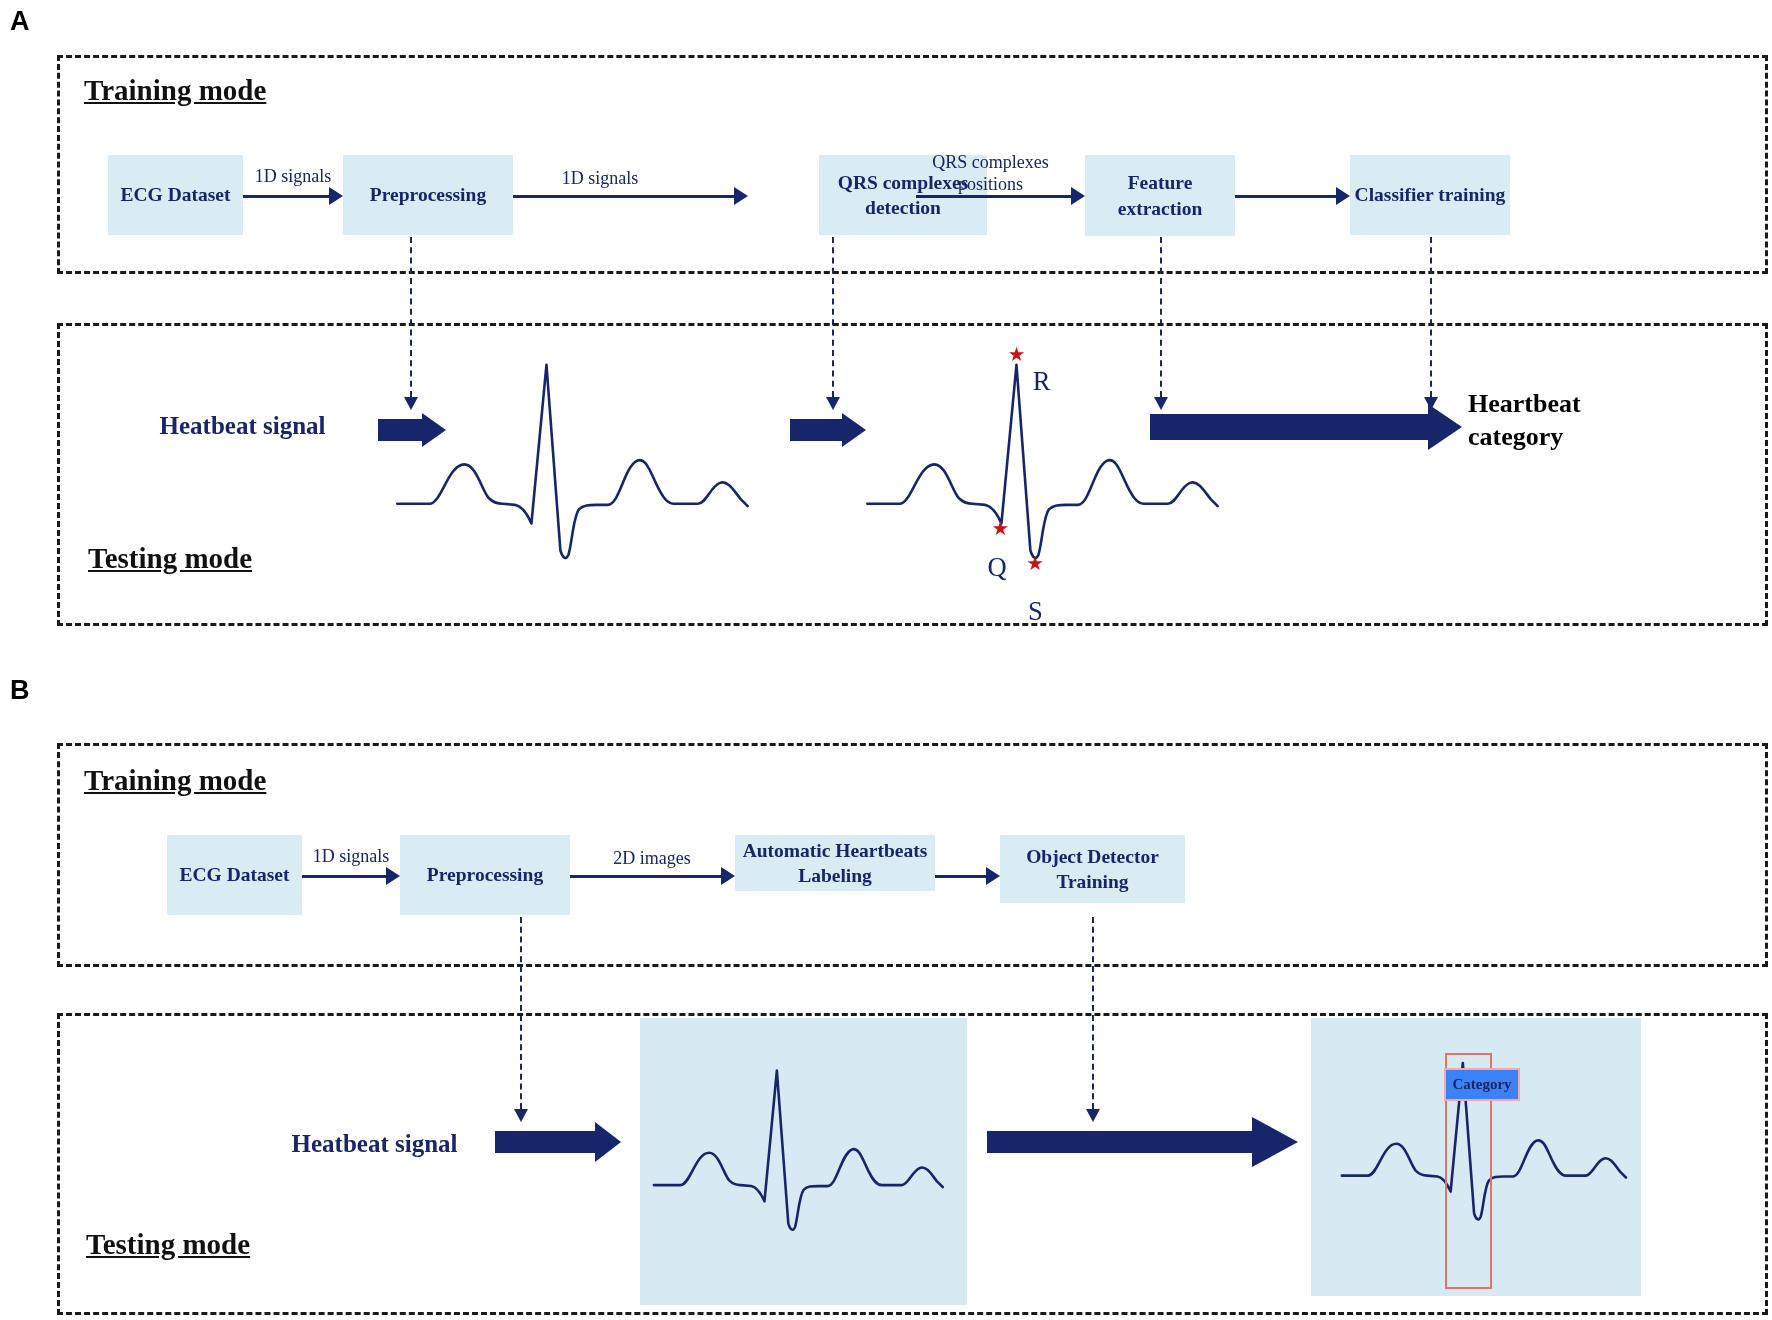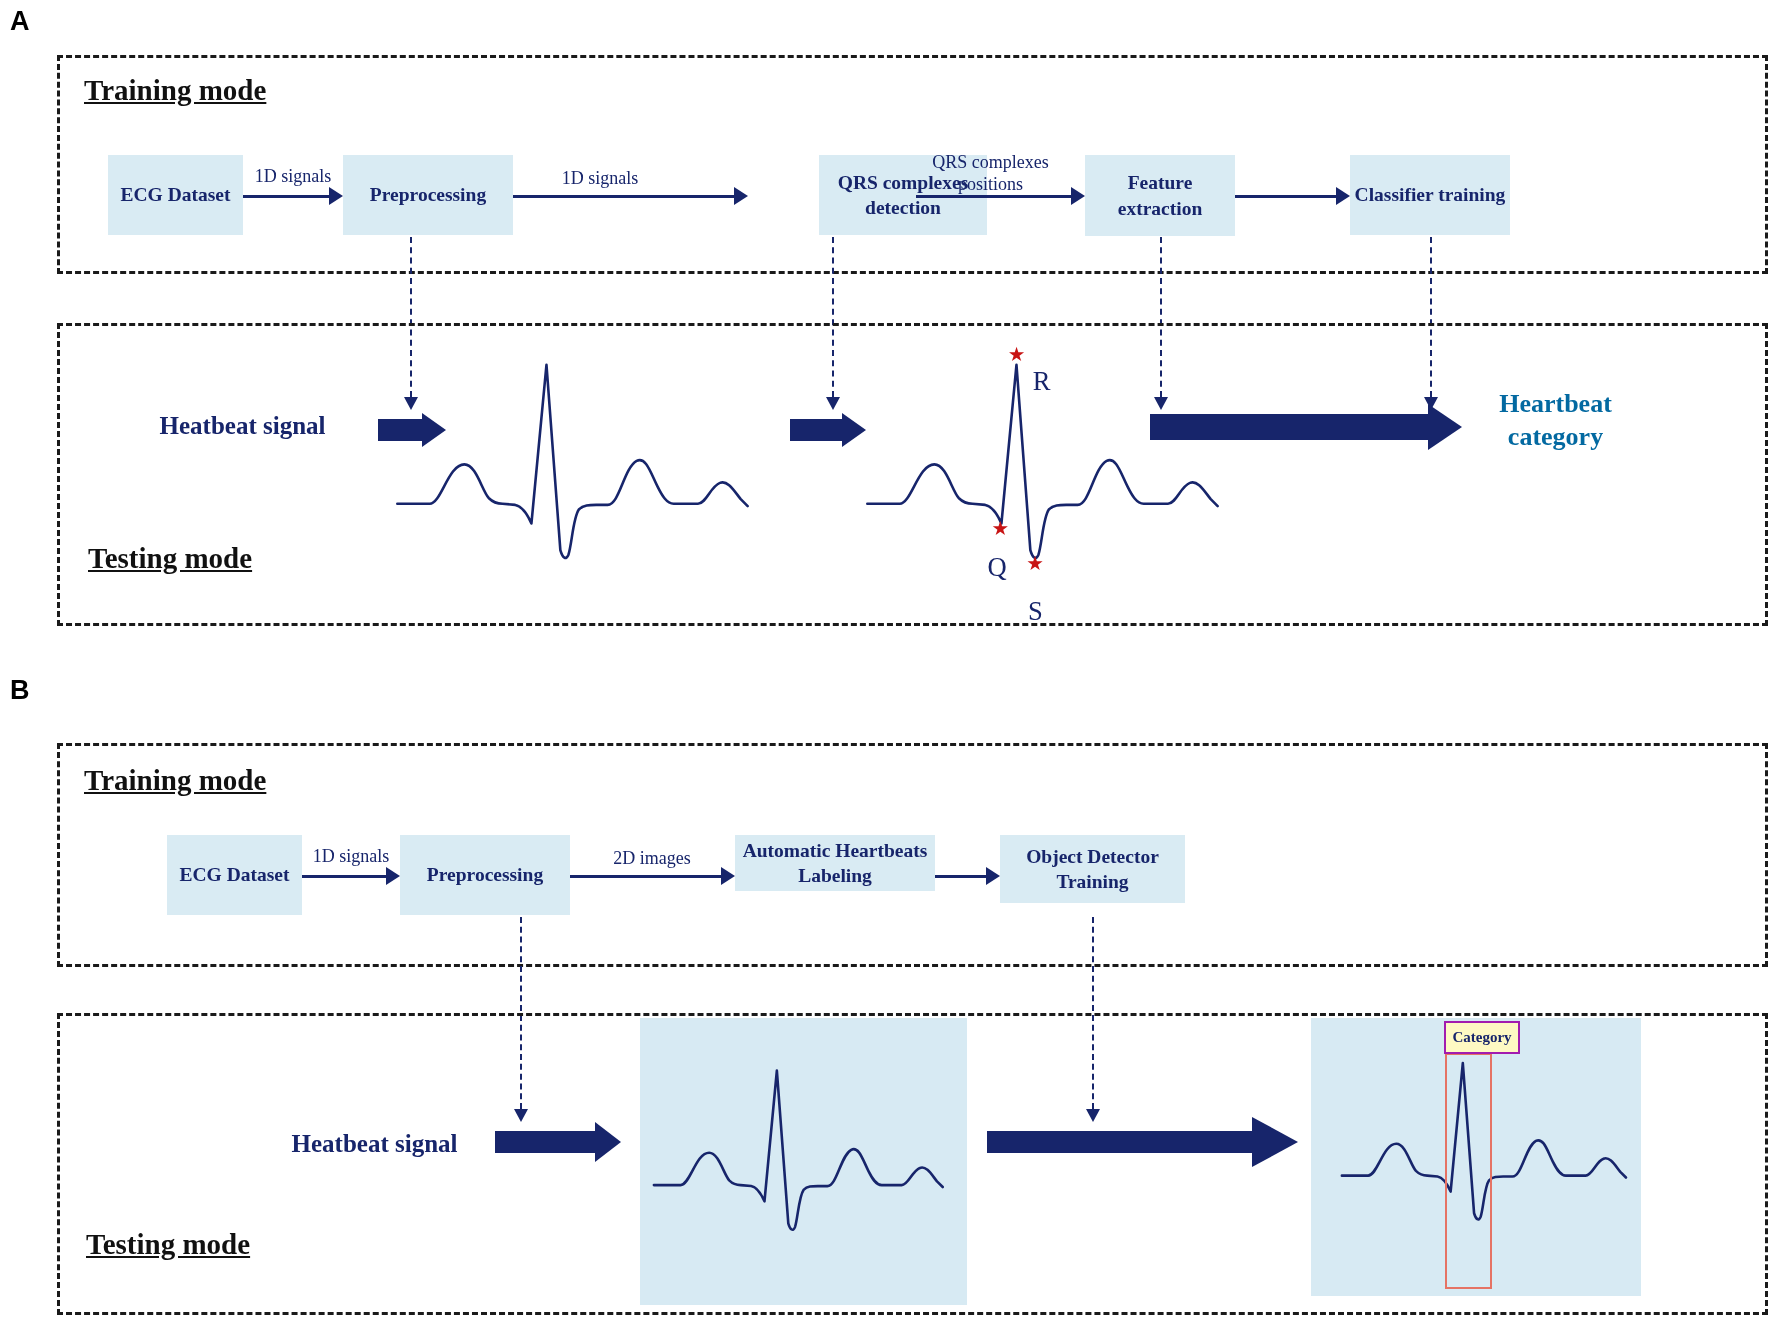--- a/index.html
+++ b/index.html
@@ -19,31 +19,31 @@
   .alabel{position:absolute;font:18px "Liberation Serif",serif;color:#17256b;
           text-align:center;line-height:1.2;}
   .vdash{position:absolute;width:0;border-left:2.5px dashed #17256b;}
   .vdash::after{content:"";position:absolute;left:-8px;bottom:-13px;width:0;height:0;
                 border-top:13px solid #17256b;border-left:7px solid transparent;border-right:7px solid transparent;}
   .fatbar{position:absolute;background:#17256b;}
   .fathead{position:absolute;width:0;height:0;border-style:solid;
            border-color:transparent transparent transparent #17256b;}
   .io-label{position:absolute;color:#17256b;font:bold 25px "Liberation Serif",serif;
             text-align:center;line-height:1.25;}
-  .out-label{position:absolute;color:#0369a1;font:bold 26px "Liberation Serif",serif;
-             text-align:center;line-height:1.25;}
+  .out-label{position:absolute;color:#000000;font:bold 26px "Liberation Serif",serif;
+             text-align:left;line-height:1.25;}
   .ecg-img{position:absolute;background:#d7eaf3;}
   svg.wf{position:absolute;overflow:visible;}
   .wfpath{fill:none;stroke:#17256b;stroke-width:2.6px;stroke-linejoin:round;stroke-linecap:round;vector-effect:non-scaling-stroke;}
   .qrs-star{fill:#c81414;font:17px "Liberation Serif",serif;text-anchor:middle;}
   .qrs-letter{fill:#17256b;font:23px "Liberation Serif",serif;}
   .bbox{position:absolute;border:2px solid #e57364;}
-  .cat-box{position:absolute;background:#fef9c3;border:2px solid #a21caf;color:#17256b;
+  .cat-box{position:absolute;background:#3b82f6;border:2px solid #fca5a5;color:#17256b;
            font:bold 15px "Liberation Serif",serif;display:flex;align-items:center;justify-content:center;
-           box-sizing:border-box;}
+           box-sizing:border-box;margin-top:47px;}
 </style>
 </head>
 <body>
 
 <div class="canvas">
 
   <div class="corner-label" style="left:10px;top:6px;">A</div>
 
   <div class="frame" style="left:57px;top:55px;width:1705px;height:213px;"></div>
   <div class="mode-title" style="left:84px;top:74px;">Training mode</div>

